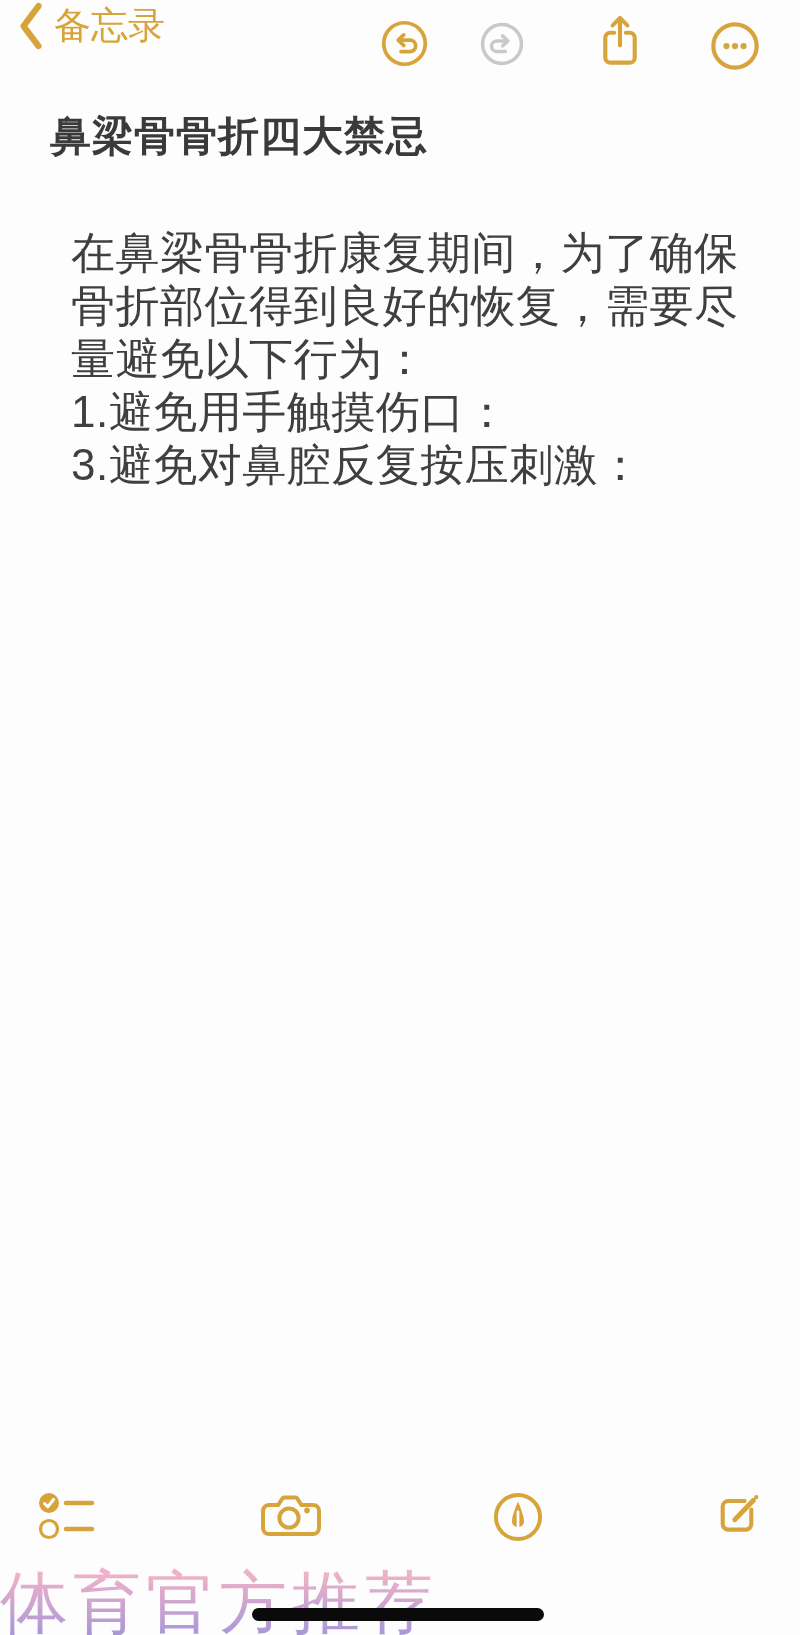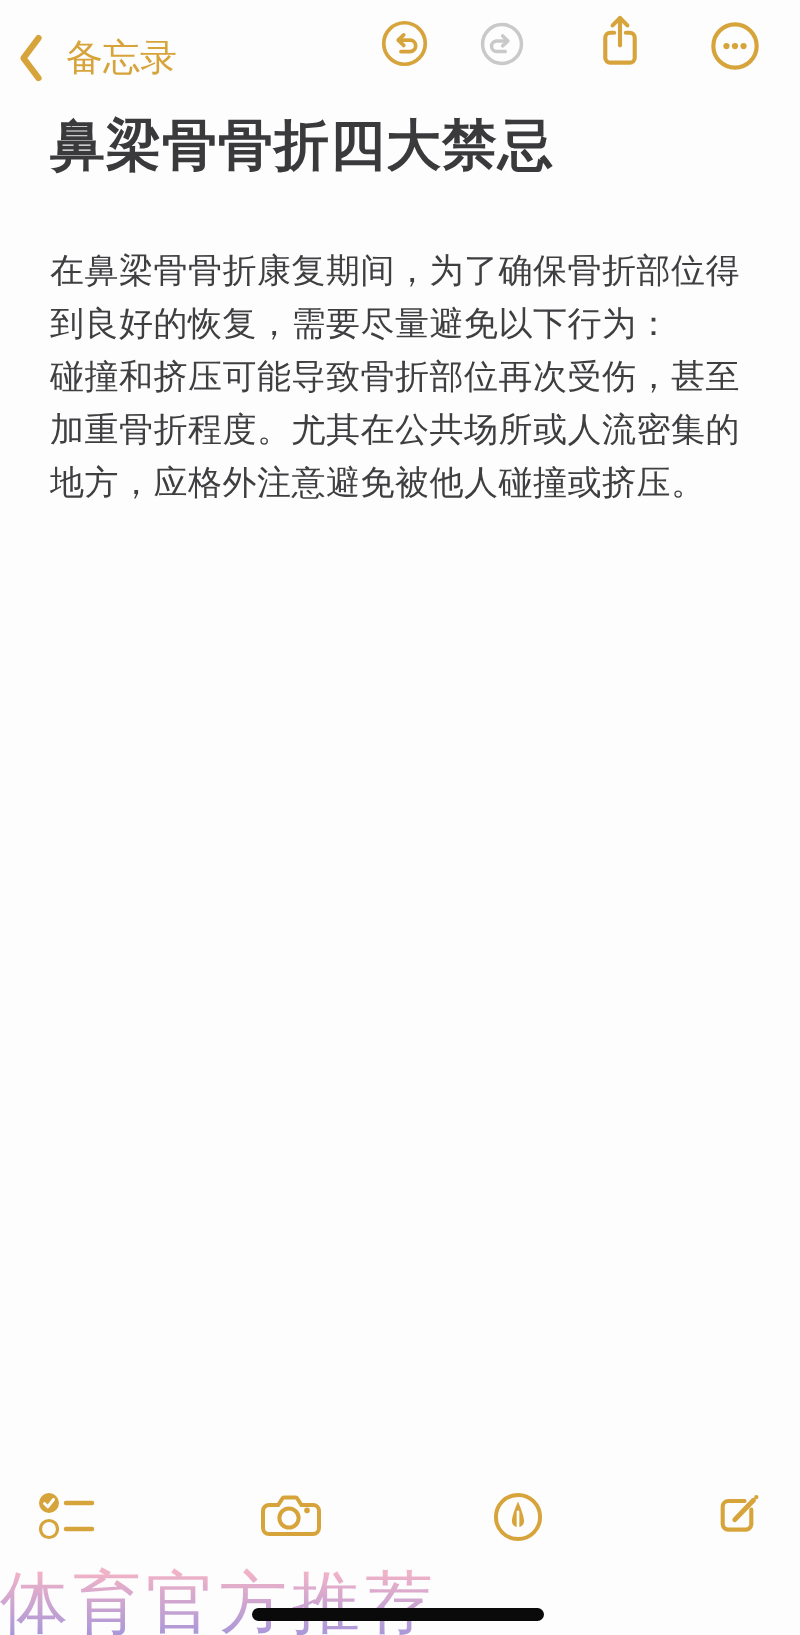--- a/index.html
+++ b/index.html
@@ -18,46 +18,47 @@
     color:var(--text);
     position:relative;
     overflow:hidden;
   }
   
   .navbar{
     position:absolute;top:0;left:0;width:800px;height:86px;
     display:flex;align-items:center;
   }
   .back-btn{
-    position:absolute;left:16px;top:32px;
-    display:flex;align-items:center;gap:20px;
+    position:absolute;left:16px;top:0;
+    display:flex;align-items:center;gap:8px;
     color:var(--accent);cursor:pointer;
   }
   .back-btn svg{display:block;}
   .back-label{font-size:37px;line-height:52px;}
   .nav-icon{position:absolute;cursor:pointer;}
   .nav-icon svg{display:block;}
   
   .note-area{
     position:absolute;top:86px;left:0;width:800px;
     padding:0 50px;
   }
   .note-title{
     margin-top:24px;
-    font-size:55px;
+    font-size:41px;
     font-weight:700;
     letter-spacing:1px;
     color:#3A3A3C;
     line-height:1.28;
   }
   .note-body{
     margin-top:64px;
-    font-size:34px;
+    font-size:44px;
     line-height:53px;
     letter-spacing:0.5px;
+    margin-left:21px;
   }
   .note-body p{margin:0;}
   
   .toolbar-icon{position:absolute;cursor:pointer;}
   .toolbar-icon svg{display:block;}
   
   .watermark{
     position:absolute;top:1558px;left:0;width:732px;
     font-family:"Liberation Serif","DejaVu Serif",serif;
     font-size:68px;letter-spacing:5px;
@@ -126,21 +127,22 @@
         <circle cx="16.1" cy="12" r="1.5" fill="#D7A43C"></circle>
       </svg>
     </span>
   </div>
 </div>
 
 <div class="note-area">
   <h1 class="note-title">鼻梁骨骨折四大禁忌</h1>
   <div class="note-body">
       <p>在鼻梁骨骨折康复期间，为了确保骨折部位得到良好的恢复，需要尽量避免以下行为：</p>
-      <p>碰撞和挤压可能导致骨折部位再次受伤，甚至加重骨折程度。尤其在公共场所或人流密集的地方，应格外注意避免被他人碰撞或挤压。</p>
+      <p>1.避免用手触摸伤口：</p>
+      <p>3.避免对鼻腔反复按压刺激：</p>
     </div>
 </div>
 
 <div class="toolbar-icon" style="left:38px;top:1490px;">
   <span>
     <svg width="58" height="52" viewBox="0 0 58 52">
       <circle cx="11" cy="13" r="10" fill="#D7A43C"></circle>
       <path d="M6.5 13.5 L9.8 16.8 L15.5 9.5" fill="none" stroke="#FFFFFF" stroke-width="3" stroke-linecap="round" stroke-linejoin="round"></path>
       <line x1="28" y1="13" x2="54" y2="13" stroke="#D7A43C" stroke-width="4.5" stroke-linecap="round"></line>
       <circle cx="11" cy="39" r="8.5" fill="none" stroke="#D7A43C" stroke-width="3.2"></circle>

